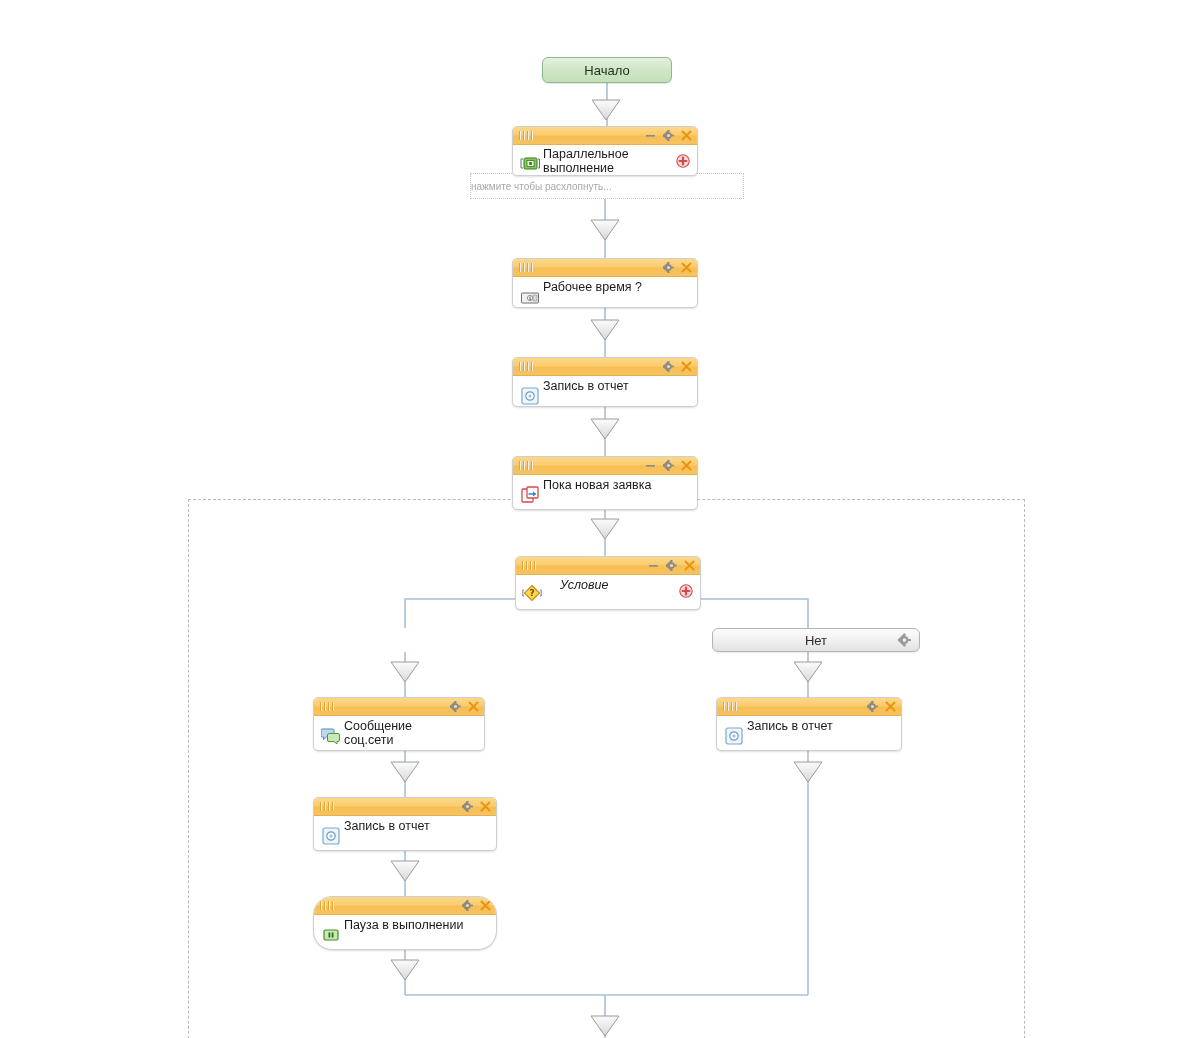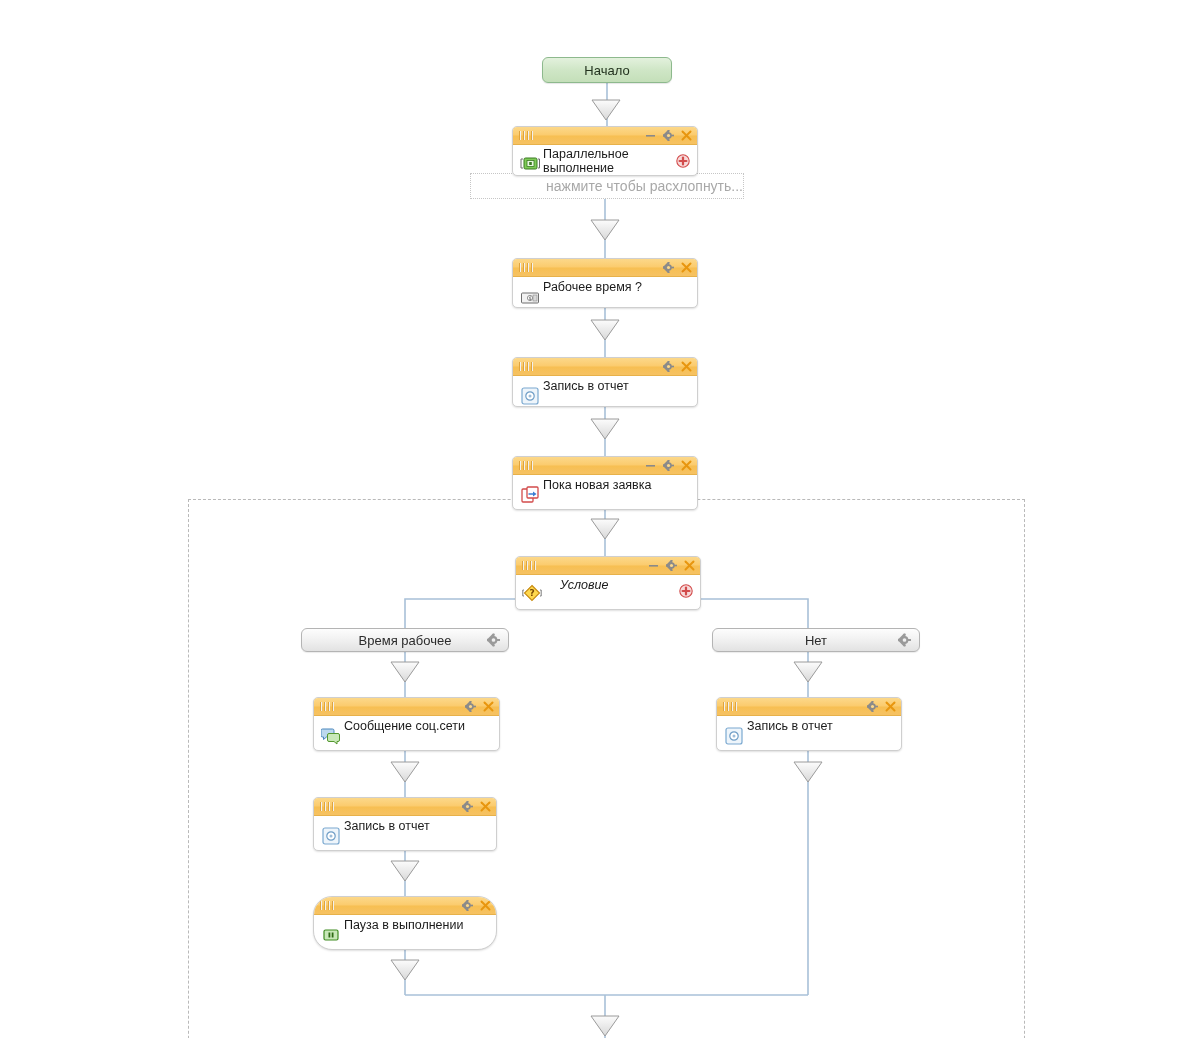--- a/index.html
+++ b/index.html
@@ -150,24 +150,24 @@
     top: 9px;
     width: 14px;
     height: 14px;
   }
 
   .collapse-hint {
     position: absolute;
     box-sizing: border-box;
     border: 1px dotted #c6c6c6;
     color: #a8a8a8;
-    font-size: 14px;
+    font-size: 10px;
     display: flex;
     align-items: center;
-    justify-content: flex-end;
+    justify-content: flex-start;
     background: #ffffff;
   }
 
   .cut-strip {
     position: absolute;
     left: 0;
     bottom: 0;
     width: 1200px;
     height: 3px;
     background: #000000;
@@ -445,49 +445,36 @@
       <svg class="plus-btn" viewBox="0 0 14 14">
         <circle cx="7" cy="7" r="6.2" fill="#f7d9d9" stroke="#d24b4b" stroke-width="1.1"></circle>
         <g stroke="#d24b4b" stroke-width="2.2" stroke-linecap="round">
             <line x1="7" y1="3.6" x2="7" y2="10.4"></line>
             <line x1="3.6" y1="7" x2="10.4" y2="7"></line>
           </g>
       </svg>
     </div>
   </div>
 
-  <div class="pill-branch" style="left:301px; top:588px; width:208px; height:24px;">
-    <span>Время рабочее</span>
-    <svg class="pill-gear" viewBox="0 0 12 12">
-        <g fill="#9a9a9a">
-          <circle cx="6" cy="6" r="3.6"></circle>
-          <rect x="5.1" y="0" width="1.8" height="12"></rect>
-          <rect x="0" y="5.1" width="12" height="1.8"></rect>
-          <rect x="1.4" y="1.4" width="1.8" height="9.2" transform="rotate(45 6 6)"></rect>
-          <rect x="1.4" y="1.4" width="1.8" height="9.2" transform="rotate(-45 6 6)"></rect>
-        </g>
-        <circle cx="6" cy="6" r="1.7" fill="#efefef"></circle>
-      </svg>
-  </div>
 
   <div class="pill-branch" style="left:712px; top:588px; width:208px; height:24px;">
     <span>Нет</span>
     <svg class="pill-gear" viewBox="0 0 12 12">
         <g fill="#9a9a9a">
           <circle cx="6" cy="6" r="3.6"></circle>
           <rect x="5.1" y="0" width="1.8" height="12"></rect>
           <rect x="0" y="5.1" width="12" height="1.8"></rect>
           <rect x="1.4" y="1.4" width="1.8" height="9.2" transform="rotate(45 6 6)"></rect>
           <rect x="1.4" y="1.4" width="1.8" height="9.2" transform="rotate(-45 6 6)"></rect>
         </g>
         <circle cx="6" cy="6" r="1.7" fill="#efefef"></circle>
       </svg>
   </div>
 
-  <div class="node" style="left:313px; top:657px; width:187px; height:54px;">
+  <div class="node" style="left:313px; top:657px; width:172px; height:54px;">
     <div class="node-head">
       <span class="grip">
           <i></i>
           <i></i>
           <i></i>
           <i></i>
         </span>
       <span class="head-btns">
         <svg class="hbtn" viewBox="0 0 12 12">
             <g fill="#8a8a8a">

